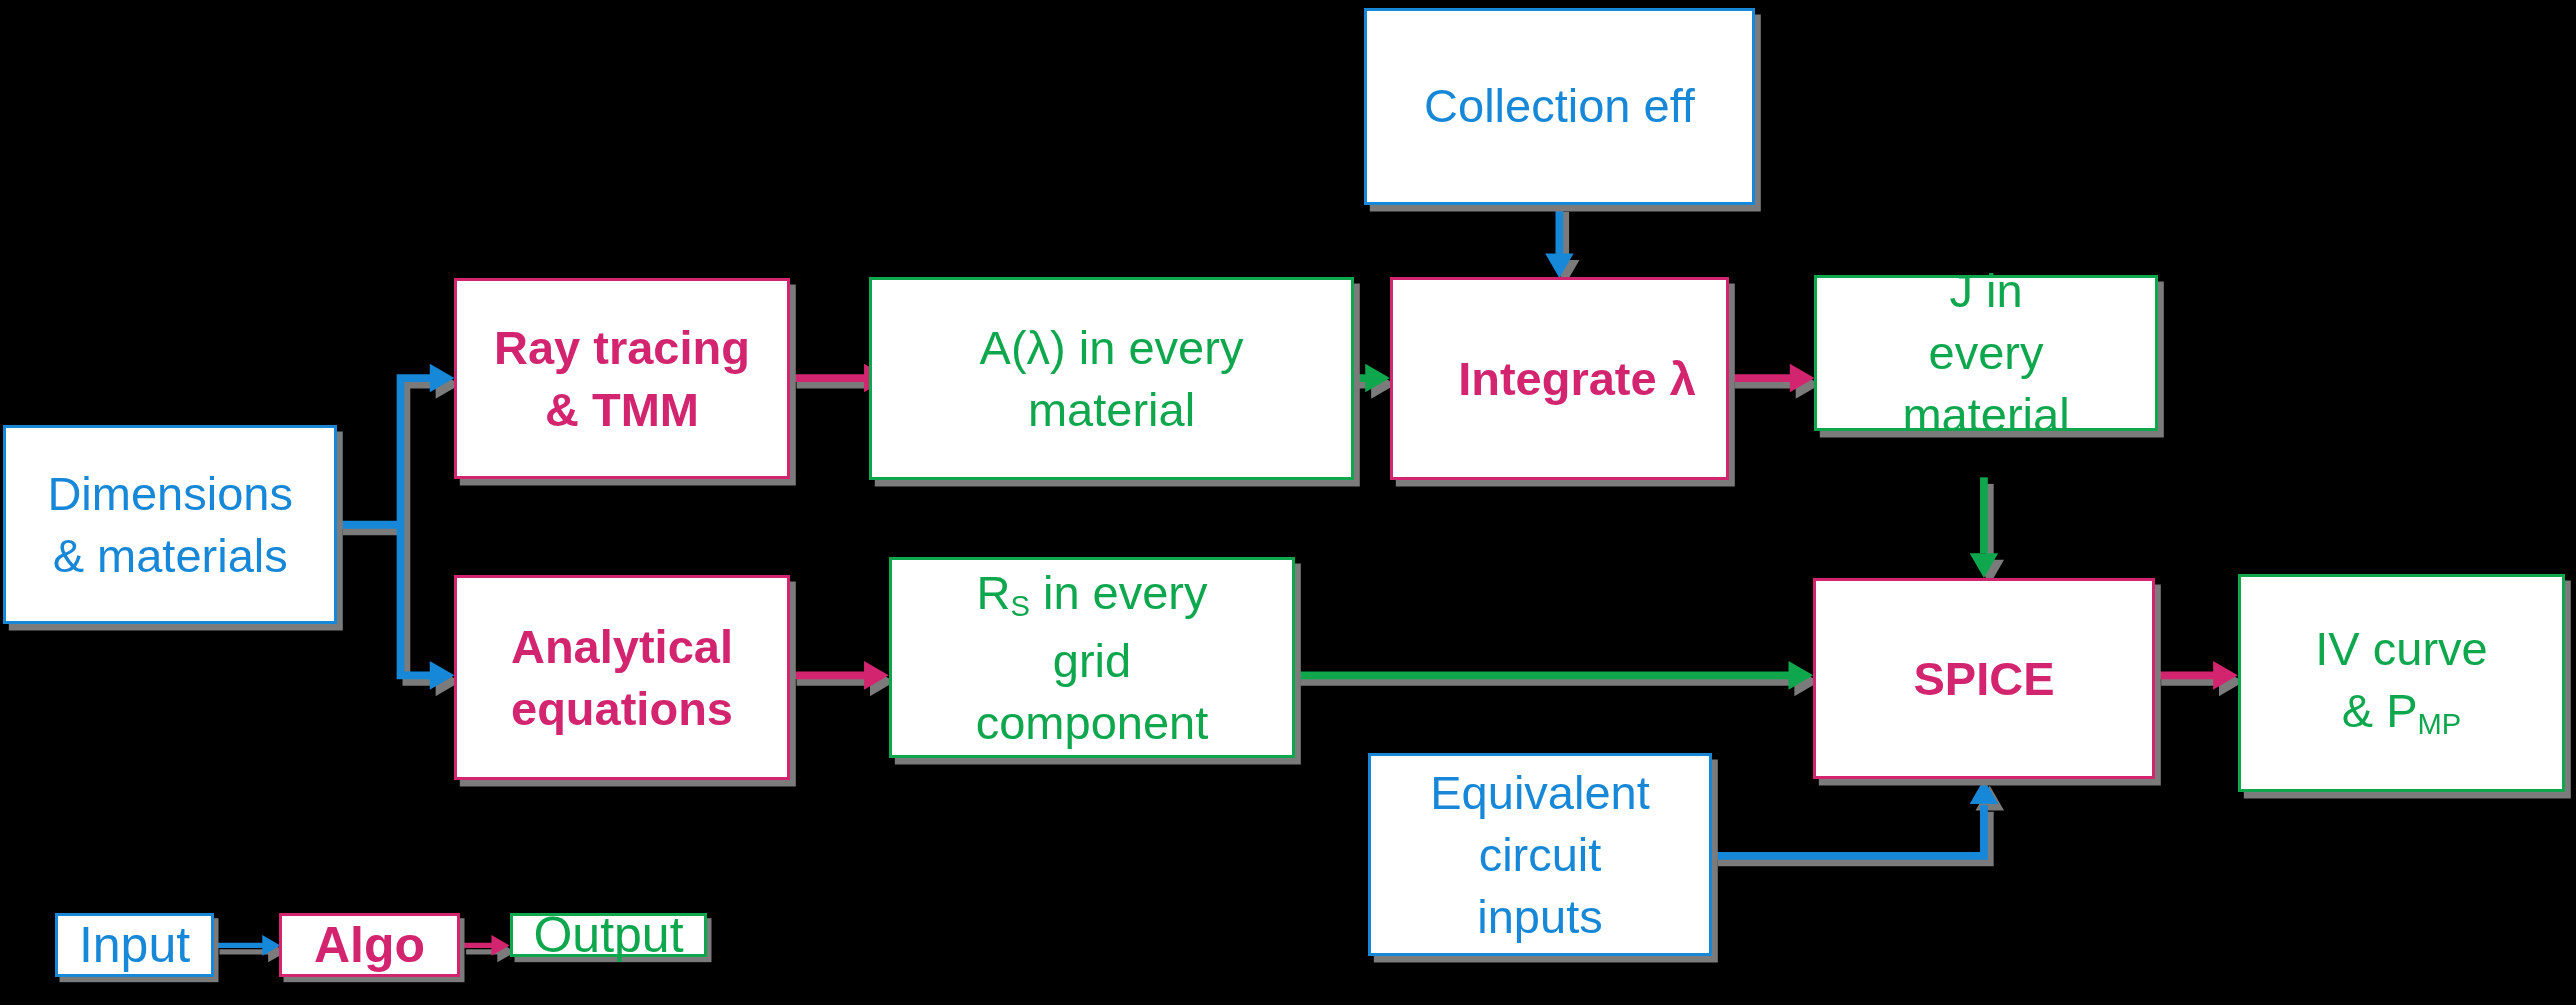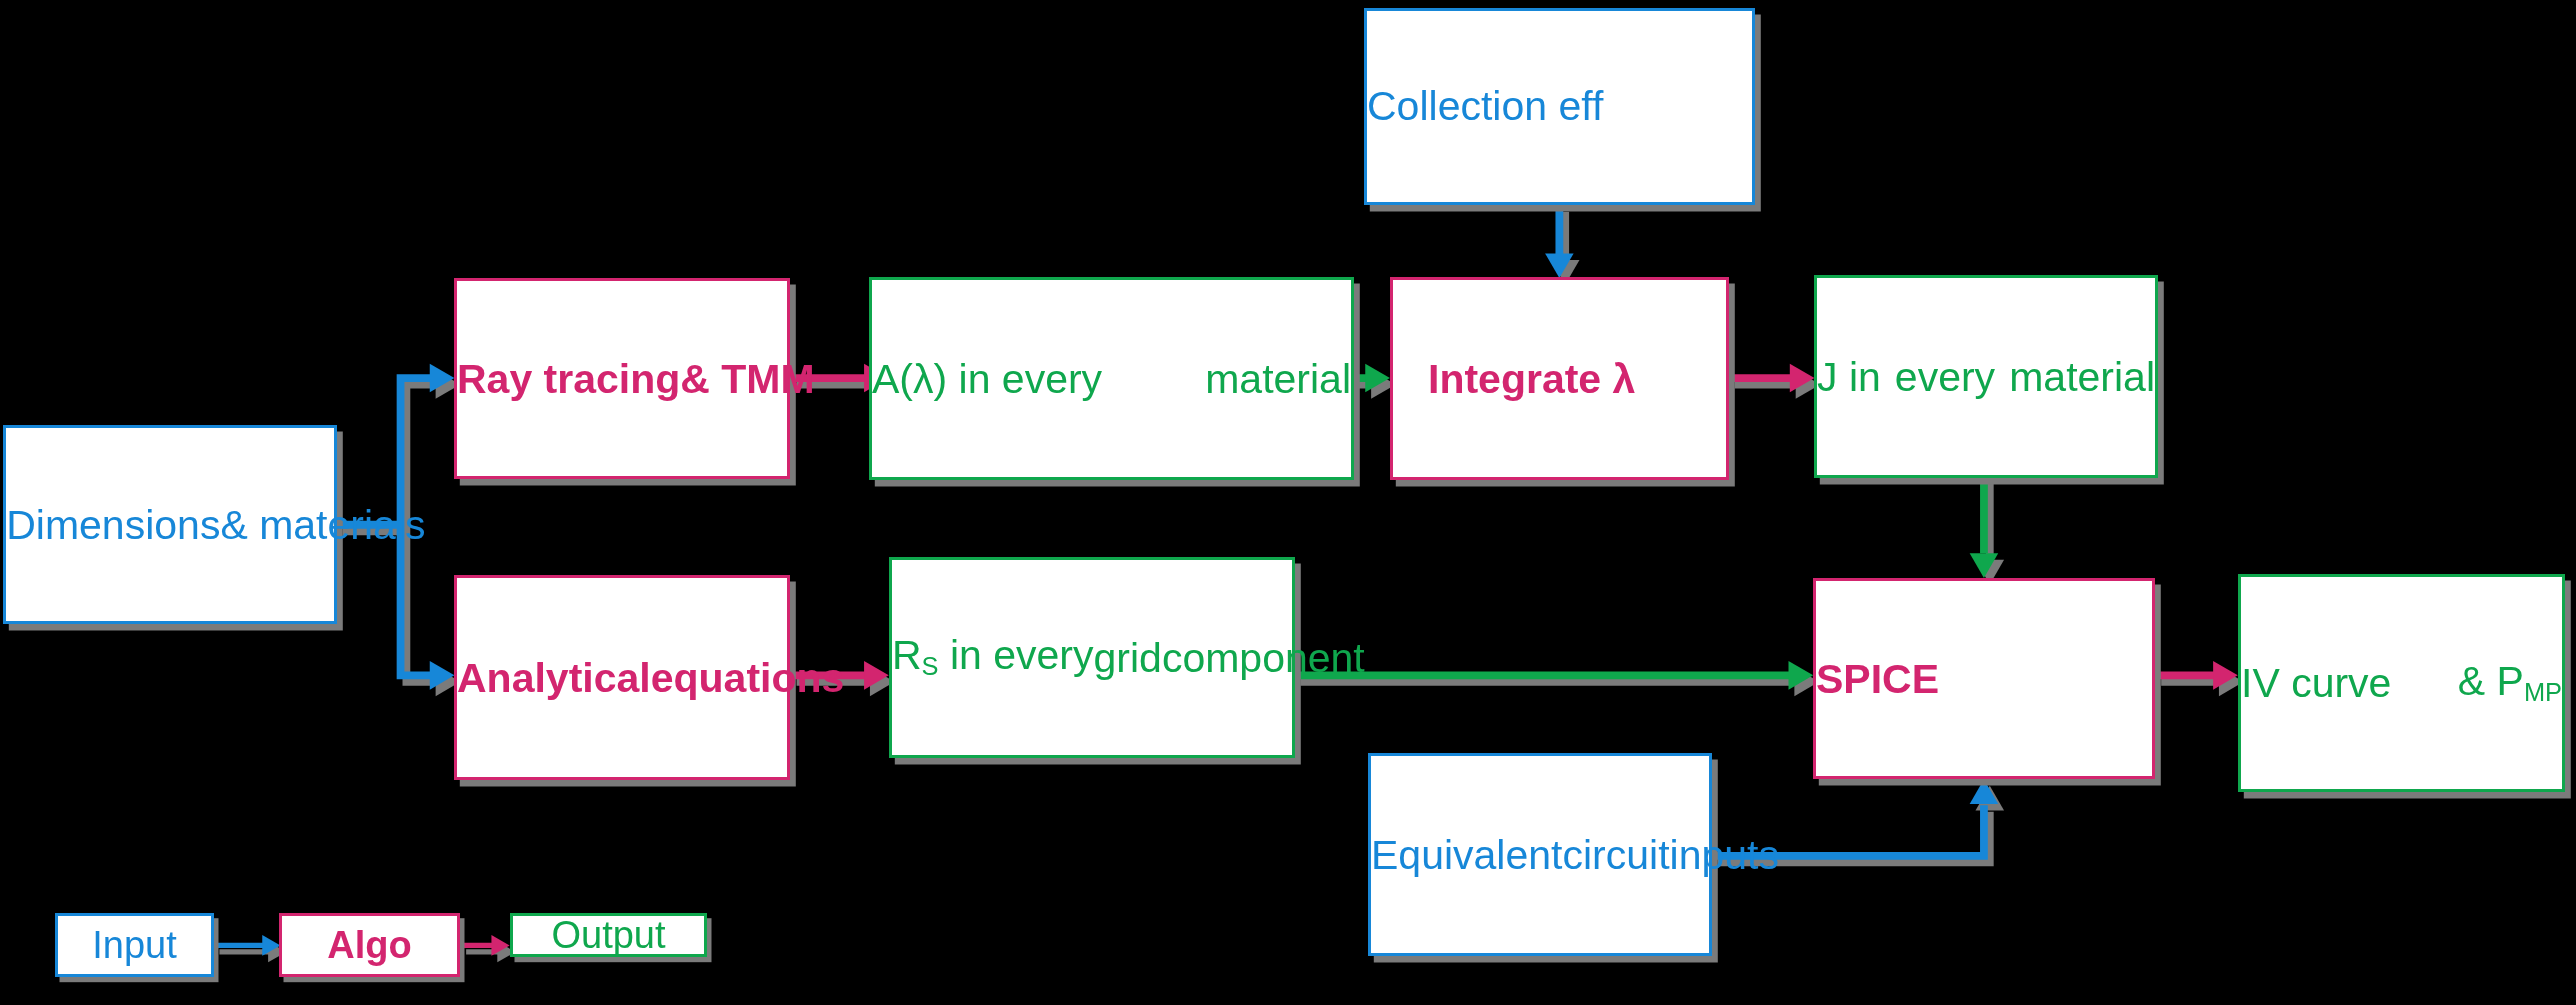--- a/index.html
+++ b/index.html
@@ -9,54 +9,54 @@
     background:var(--bg,#000);
     font-family:"Liberation Sans", sans-serif;
     overflow:hidden;
   }
   
   .box{
     position:absolute;
     box-sizing:border-box;
     background:var(--fill,#fff);
     display:flex;
-    flex-direction:row;
+    flex-direction:column;
     align-items:center;
-    justify-content:space-between;
+    justify-content:center;
     text-align:center;
-    font-size:41px;
+    font-size:47px;
     box-shadow:5.8px 6.5px 0 0 var(--shadow,#7b7b7b);
   }
   .box .ln{display:block;line-height:62px;white-space:nowrap;}
   .legendbox{
     position:absolute;
     box-sizing:border-box;
     background:var(--fill,#fff);
     display:flex;align-items:center;justify-content:center;
-    font-size:38px;
+    font-size:50px;
     box-shadow:4.5px 5.2px 0 0 var(--shadow,#7b7b7b);
   }
   .c-blue {border:3.9px solid var(--blue);color:var(--blue);}
   .c-pink {border:3.9px solid var(--pink);color:var(--pink);font-weight:700;}
   .c-green{border:3.9px solid var(--green);color:var(--green);}
   .legendbox.c-blue,.legendbox.c-green{border-width:3.2px;}
   .legendbox.c-pink{border-width:3.2px;}
   .box sub, .legendbox sub{
     font-size:0.62em;
     vertical-align:baseline;
     position:relative;
     bottom:-0.25em;
   }
   
   #b-dimensions{left:3.2px;   top:425px; width:334px;height:199px;}
   #b-ray       {left:454px; top:278px; width:336px;height:201px;}
   #b-alambda   {left:869px;top:277px; width:485px;height:203px;}
   #b-collection{left:1364px;top:7.8px;  width:391px;height:197px;}
   #b-integrate {left:1390px;top:277px; width:339px;height:203px;padding-left:35px;}
-  #b-j         {left:1814px;top:275px; width:344px;height:203px;}
+  #b-j         {left:1814px;top:275px; width:344px;height:156px;}
   #b-analytical{left:454px; top:575px; width:336px;height:205px;}
   #b-rs        {left:889px;top:557px; width:406px;height:201px;}
   #b-spice     {left:1813px;top:578px; width:342px;height:201px;}
   #b-iv        {left:2238px;top:574px; width:327px;height:218px;}
   #b-equivalent{left:1368px;top:753px;width:344px;height:203px;}
   #lg-input    {left:55px;  top:913px;width:159px;height:64px;}
   #lg-algo     {left:279px; top:913px;width:181px;height:64px;}
   #lg-output   {left:510px; top:913px;width:197px;height:44px;}
   
   #wires{position:absolute;left:0;top:0;pointer-events:none;}

